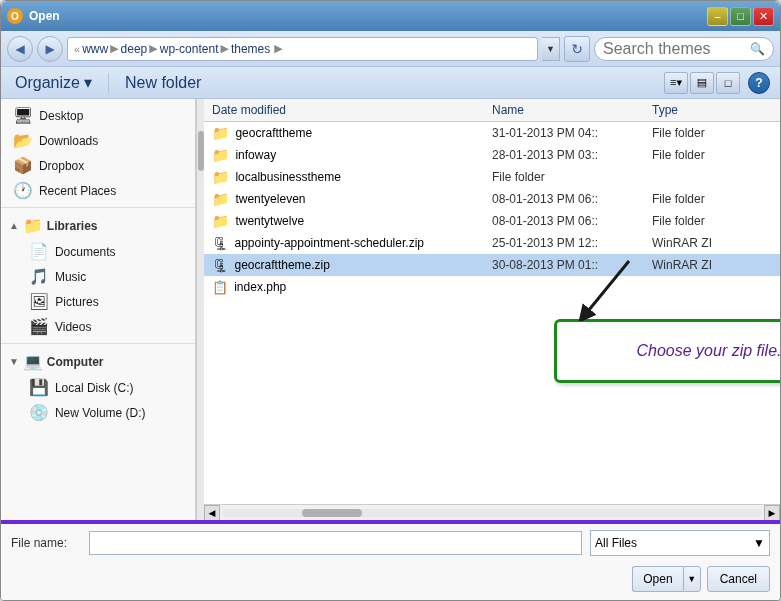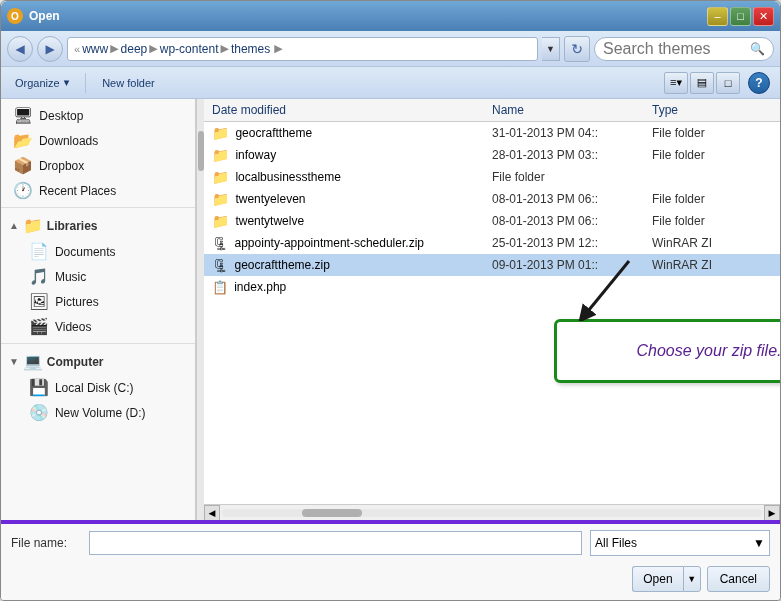--- a/index.html
+++ b/index.html
@@ -138,21 +138,21 @@
       display: flex;
       align-items: center;
       padding: 0 10px;
       gap: 8px;
       border-bottom: 1px solid #b0c4de;
       flex-shrink: 0;
     }
     .toolbar-btn {
       display: flex; align-items: center; gap: 4px;
       background: none; border: none; cursor: pointer;
-      font-size: 11px; color: #1a3c6e;
+      font-size: 16px; color: #1a3c6e;
       padding: 2px 4px;
       border-radius: 3px;
     }
     .toolbar-divider { width: 1px; height: 20px; background: #b0c4de; margin: 0 4px; }
     .view-icons { display: flex; gap: 2px; margin-left: auto; }
     .view-icon-btn {
       width: 24px; height: 22px;
       background: linear-gradient(to bottom, #e8f0f8, #c0d0e8);
       border: 1px solid #a0b4cc;
       border-radius: 2px;
@@ -560,21 +560,21 @@
               <span>appointy-appointment-scheduler.zip</span>
             </div>
             <span class="file-date">25-01-2013 PM 12::</span>
             <span class="file-type">WinRAR ZI</span>
           </div>
           <div class="file-row selected">
             <div class="file-name-cell">
               <span class="file-icon" style="font-size:13px;">🗜</span>
               <span>geocrafttheme.zip</span>
             </div>
-            <span class="file-date">09-01-2013 PM 01::</span>
+            <span class="file-date">30-08-2013 PM 01::</span>
             <span class="file-type">WinRAR ZI</span>
           </div>
 
           <div class="file-row">
             <div class="file-name-cell">
               <span class="file-icon" style="font-size:13px;">📋</span>
               <span>index.php</span>
             </div>
             <span class="file-date"></span>
             <span class="file-type"></span>

